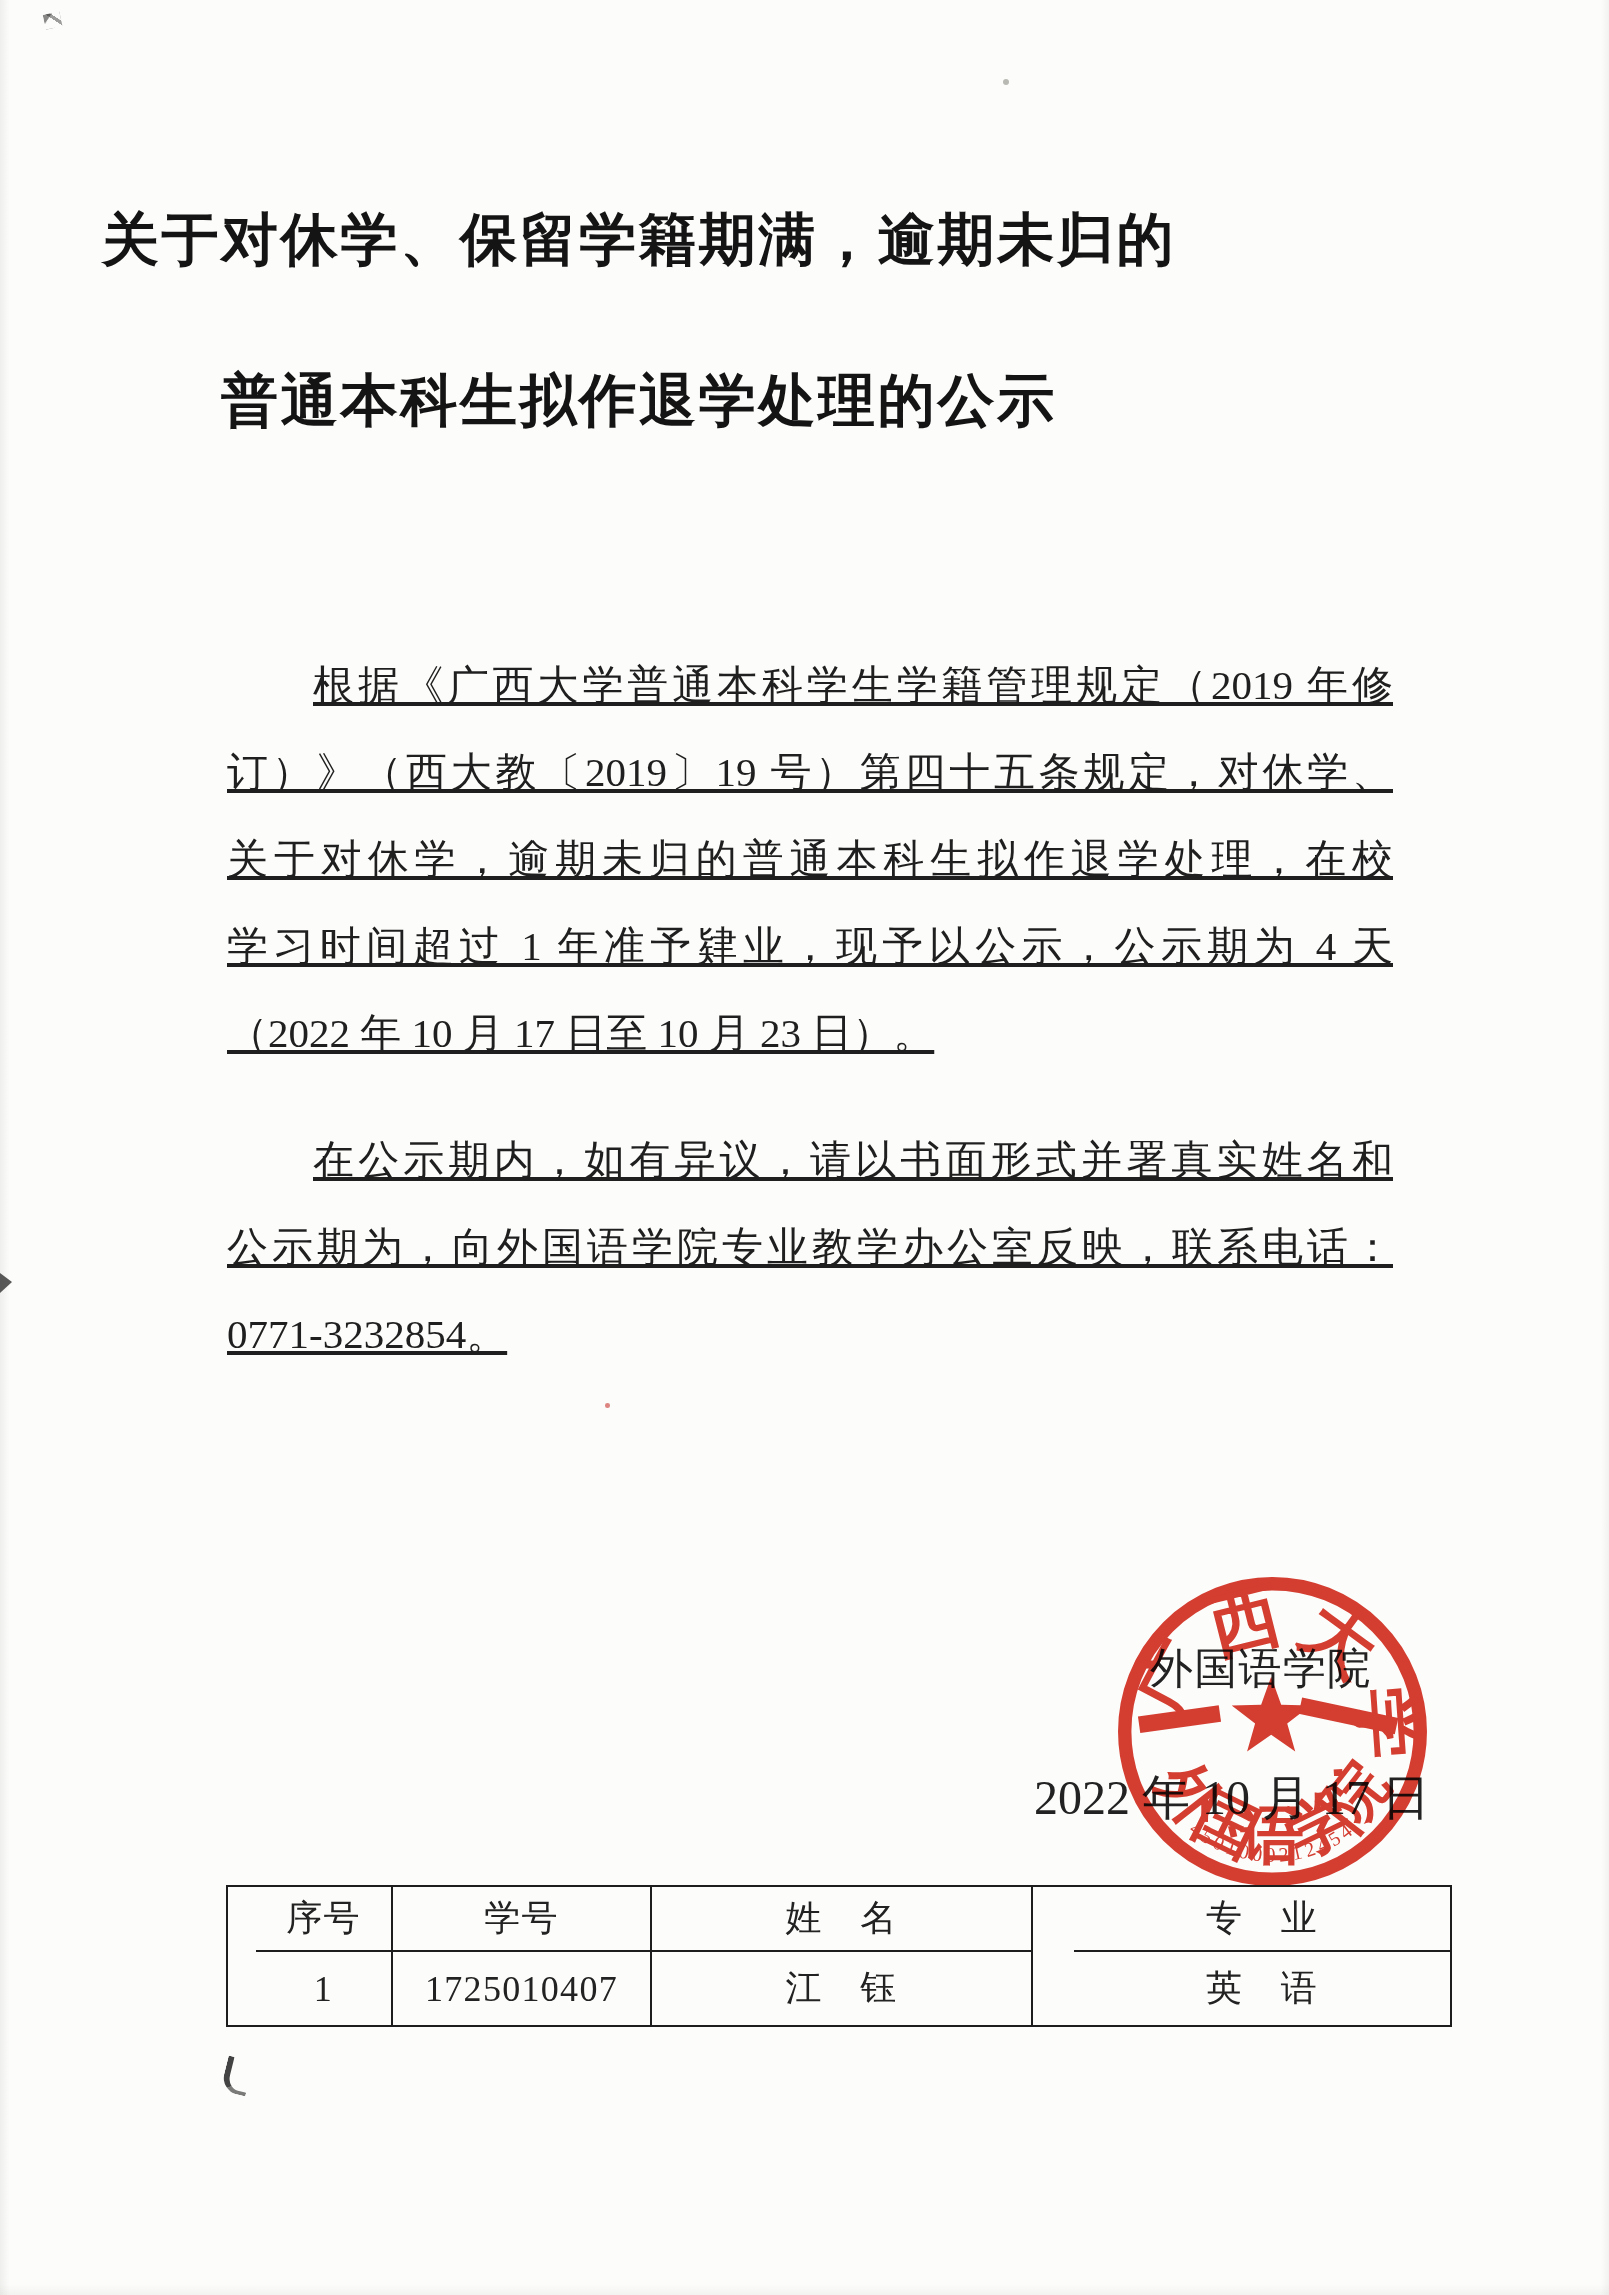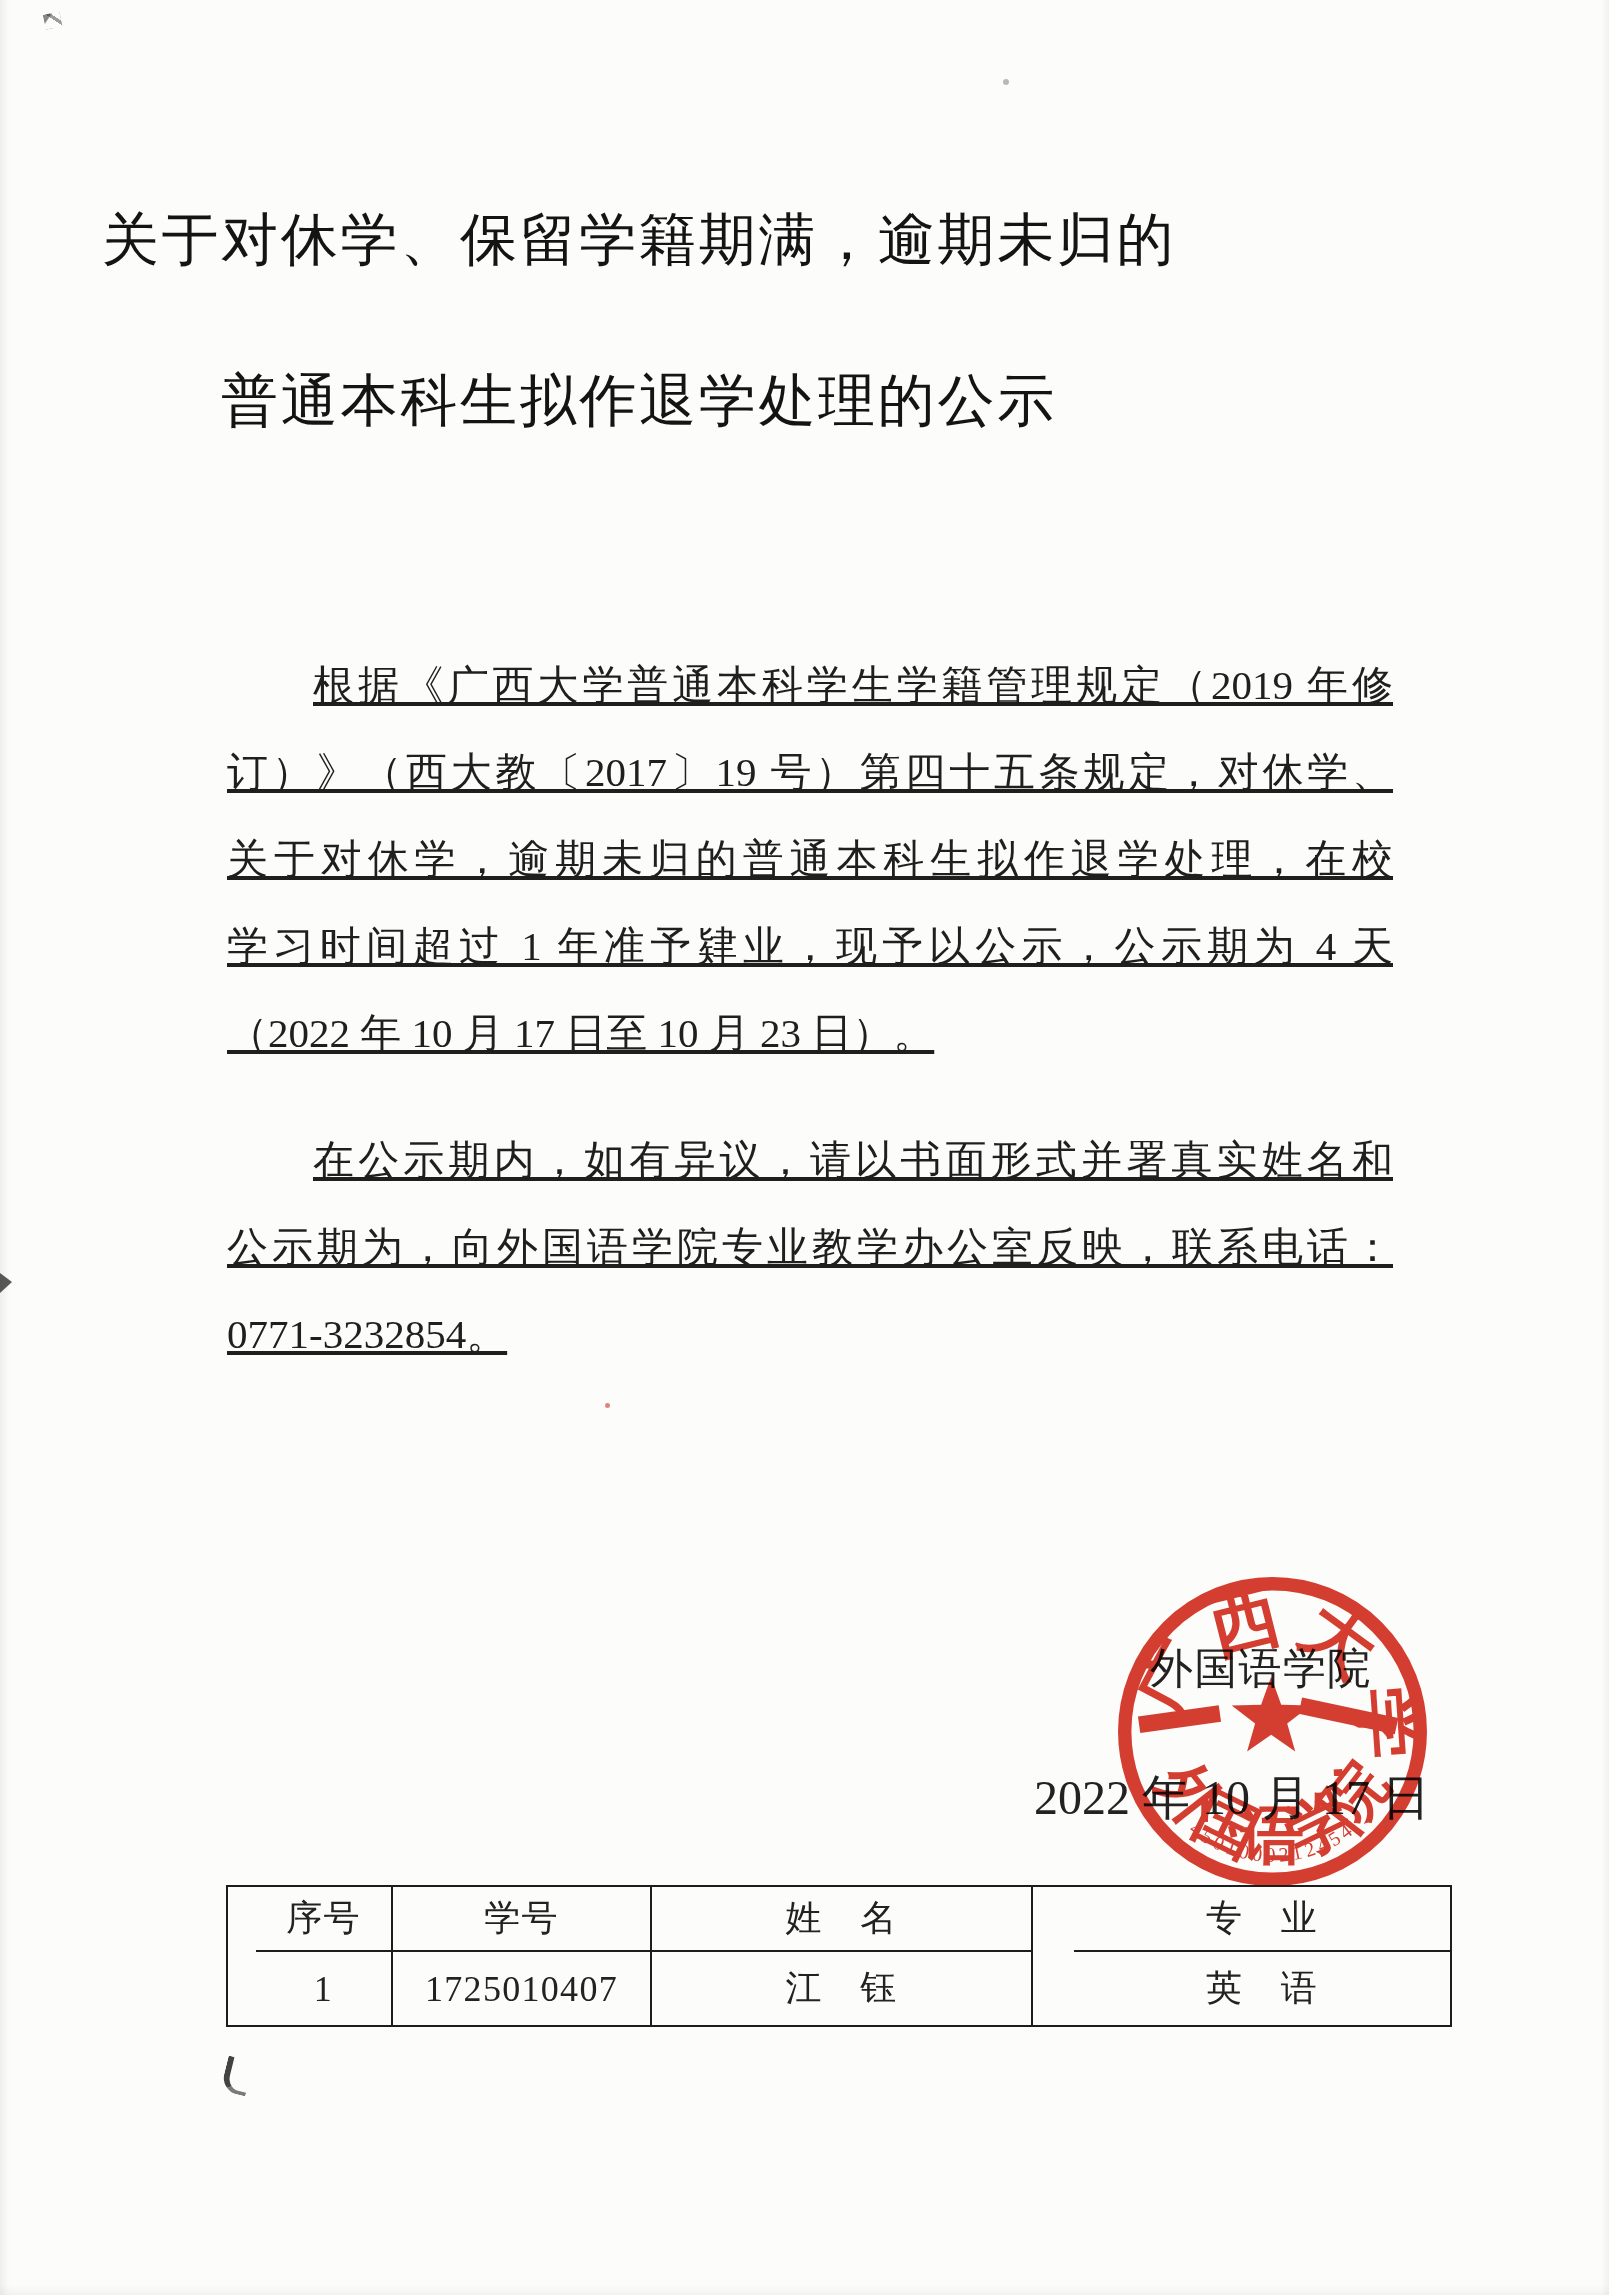--- a/index.html
+++ b/index.html
@@ -13,21 +13,21 @@
       linear-gradient(270deg, rgba(120,120,115,.08) 0px, rgba(0,0,0,0) 8px),
       linear-gradient(0deg, rgba(120,120,115,.07) 0px, rgba(0,0,0,0) 10.7px),
       #fcfcfa;
     overflow:hidden;
     font-family:"Liberation Serif","DejaVu Serif",serif;
     color:#1b1b1b;
   }
   .title{
     position:absolute;left:0;width:1278px;
     text-align:center;
-    font-size:57px;font-weight:normal;
+    font-size:57px;font-weight:bold;
     letter-spacing:2.7px;
     line-height:80px;
     color:#141414;
   }
   .title-1{top:200px;}
   .title-2{top:361px;}
   .body-text{
     position:absolute;left:227px;top:642px;width:1166px;
     font-size:41px;line-height:87px;
     color:#1f1f1f;
@@ -109,21 +109,21 @@
 <body>
 
 <div class="page">
 
   <div class="title title-1">关于对休学、保留学籍期满，逾期未归的</div>
   <div class="title title-2">普通本科生拟作退学处理的公示</div>
 
   <div class="body-text" id="body-text">
       <div class="para">
         <div class="line first">根据《广西大学普通本科学生学籍管理规定（2019 年修</div>
-        <div class="line">订）》（西大教〔2017〕19 号）第四十五条规定，对休学、</div>
+        <div class="line">订）》（西大教〔2019〕19 号）第四十五条规定，对休学、</div>
         <div class="line">关于对休学，逾期未归的普通本科生拟作退学处理，在校</div>
         <div class="line">学习时间超过 1 年准予肄业，现予以公示，公示期为 4 天</div>
         <div class="line last">（2022 年 10 月 17 日至 10 月 23 日）。</div>
       </div>
       <div class="para">
         <div class="line first">在公示期内，如有异议，请以书面形式并署真实姓名和</div>
         <div class="line">公示期为，向外国语学院专业教学办公室反映，联系电话：</div>
         <div class="line last">0771-3232854。</div>
       </div>
     </div>

